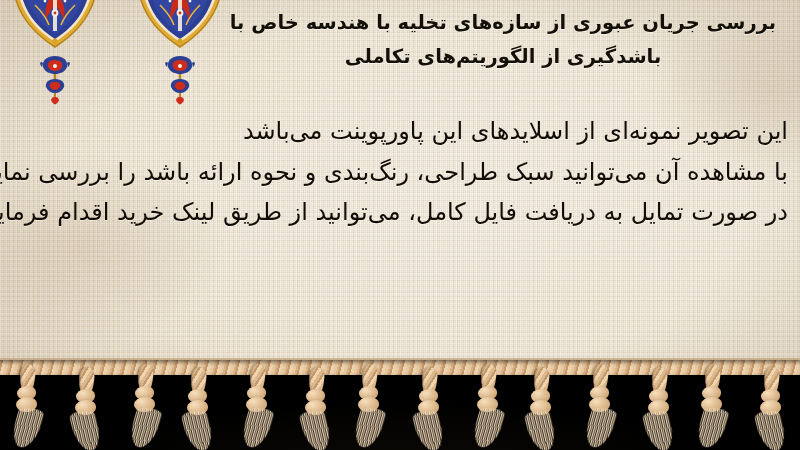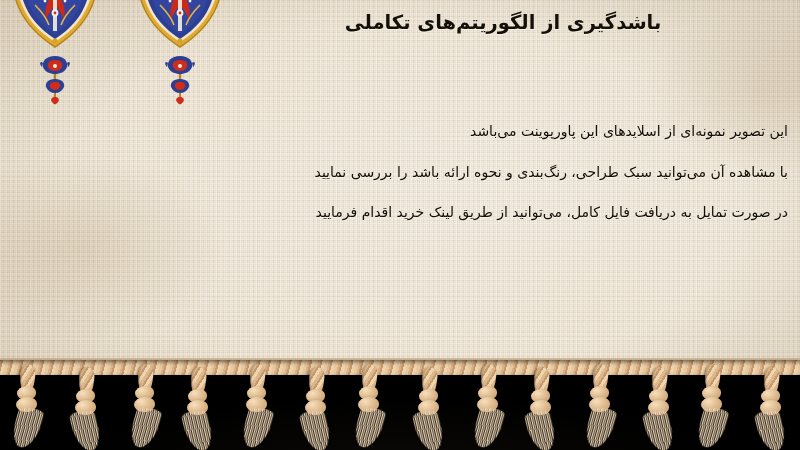--- a/index.html
+++ b/index.html
@@ -92,21 +92,21 @@
     position: absolute;
     right: 12px;
     top: 110px;
     width: 780px;
     direction: rtl;
     text-align: right;
     z-index: 4;
   }
   .body-line {
     color: #110d06;
-    font-size: 14px;
+    font-size: 24px;
     line-height: 40px;
     font-weight: normal;
     text-shadow: 0 1px 0 rgba(255,253,246,.5);
     white-space: nowrap;
   }
   .body-line.first { line-height: 42px; }
 
   
   .fringe-zone {
     position: absolute;
@@ -289,20 +289,21 @@
       <g transform="translate(180,-3)">
         <use href="#medallion"></use>
       </g>
       <g transform="translate(180,66)">
         <use href="#pendant"></use>
       </g>
     </svg>
   </div>
 
   <div class="title-block">
+    <div class="title-line">بررسی جریان عبوری از سازه‌های تخلیه با هندسه خاص با</div>
     <div class="title-line">باشد‌گیری از الگوریتم‌های تکاملی</div>
   </div>
 
   <div class="body-block">
     <div class="body-line first">این تصویر نمونه‌ای از اسلایدهای این پاورپوینت می‌باشد</div>
     <div class="body-line">با مشاهده آن می‌توانید سبک طراحی، رنگ‌بندی و نحوه ارائه باشد را بررسی نمایید</div>
     <div class="body-line">در صورت تمایل به دریافت فایل کامل، می‌توانید از طریق لینک خرید اقدام فرمایید</div>
   </div>
 
   <div class="fringe-zone">

